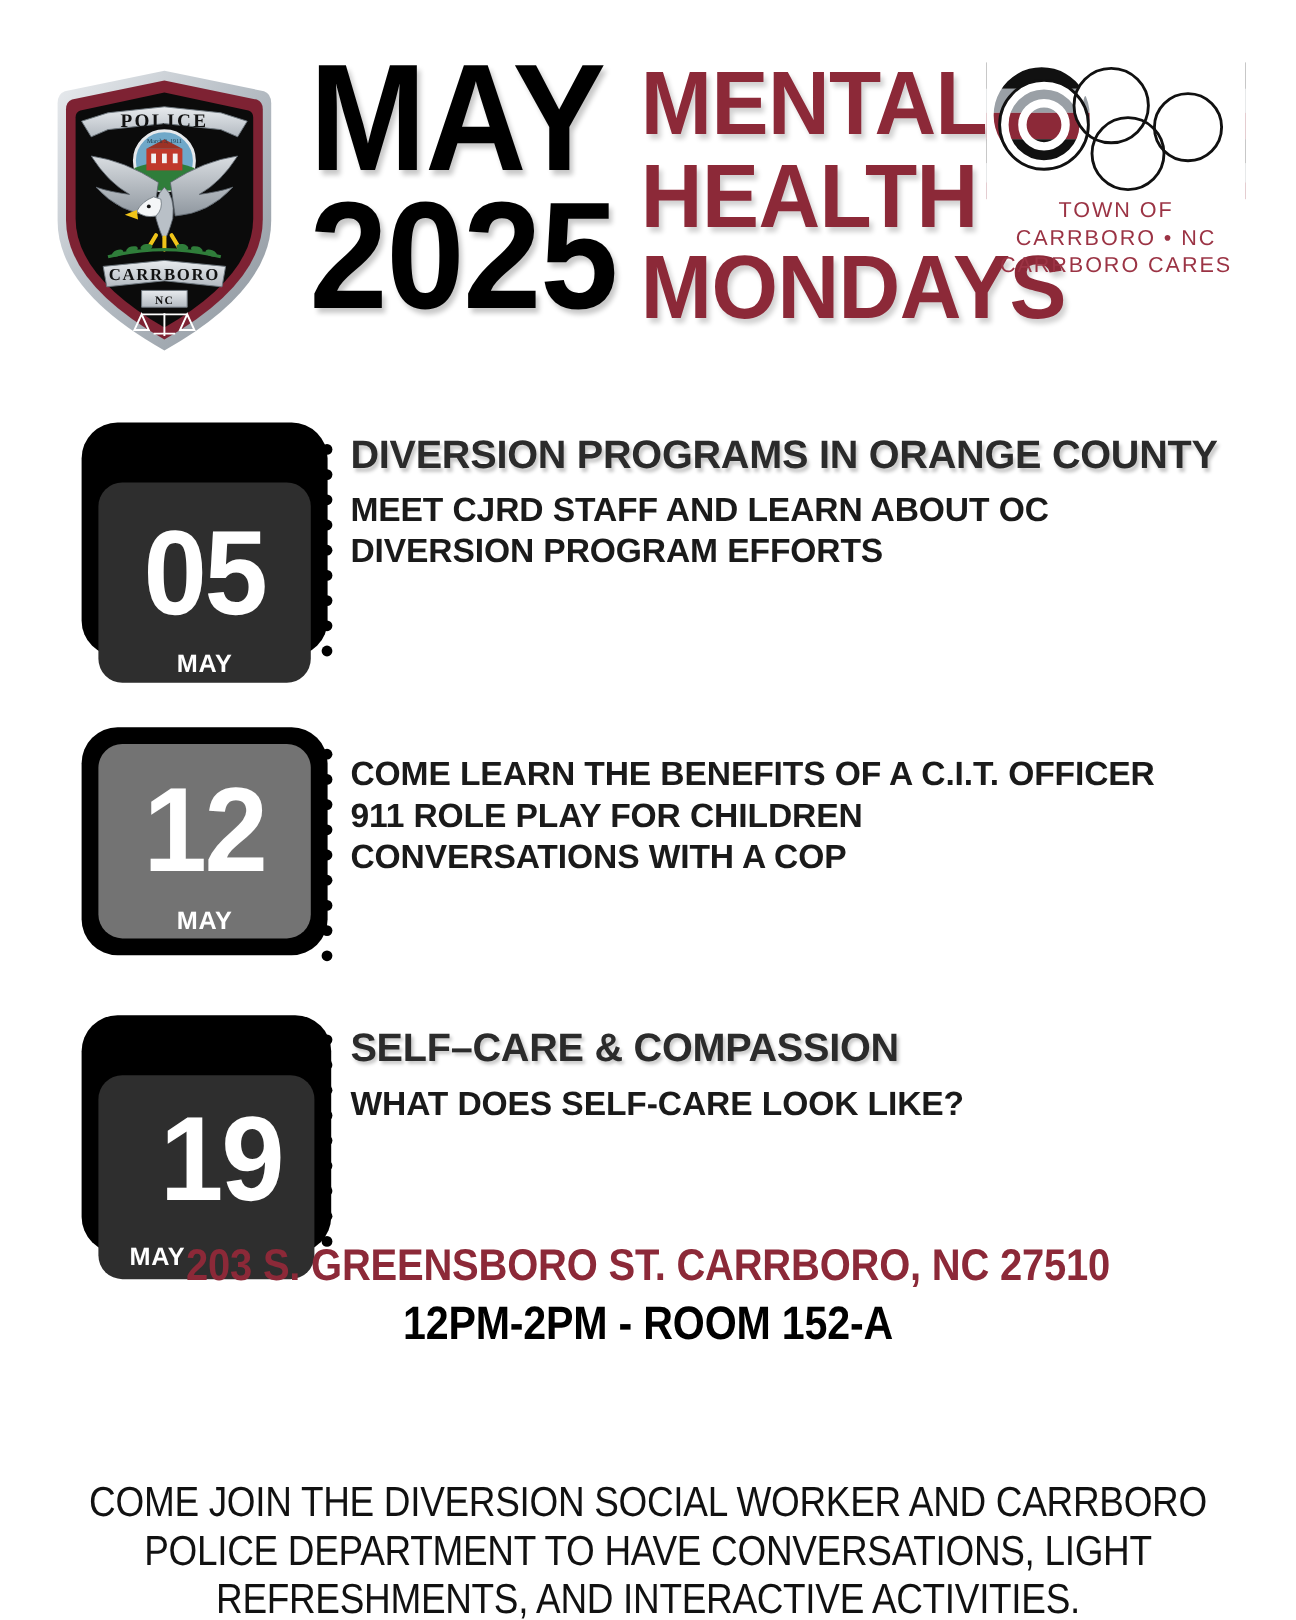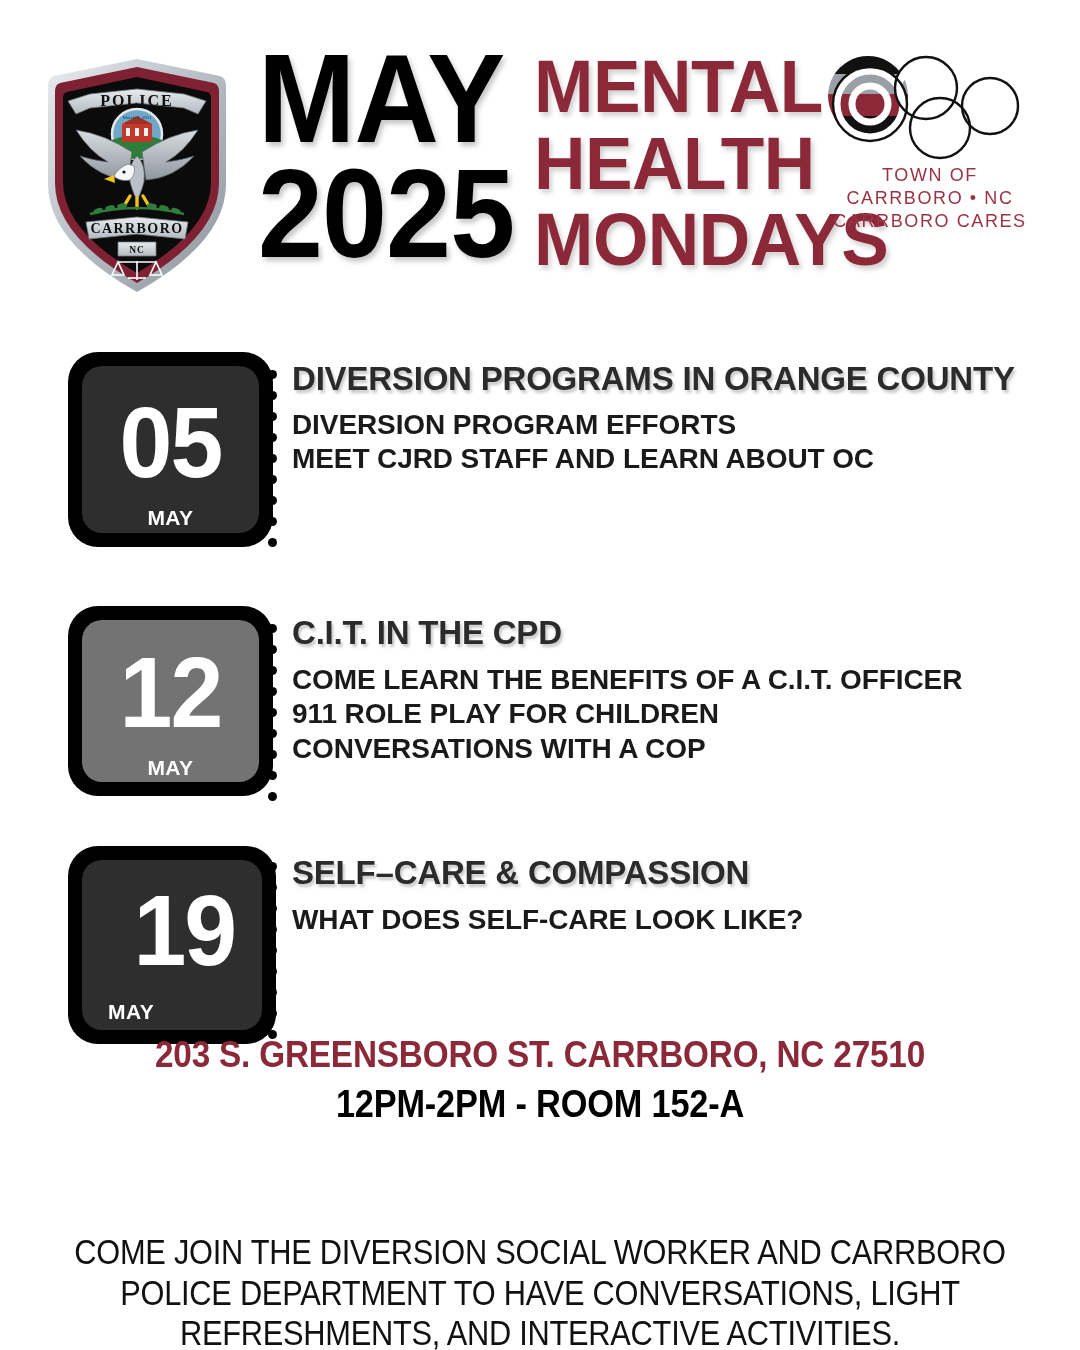--- a/index.html
+++ b/index.html
@@ -117,21 +117,21 @@
     border-radius: 30px;
     background: #000000;
     padding: 14px;
   }
   .date-inner {
     width: 100%;
     height: 100%;
     border-radius: 20px;
     position: relative;
   }
-  .date-inner.dark   { background: #2E2E2E; }
+  .date-inner.dark   { background: #2E2E2E; margin-top: 36px; }
   .date-inner.maroon { background: #737373; }
 
   .date-num {
     position: absolute;
     left: 0; right: 0;
     text-align: center;
     font-family: "Liberation Sans Narrow", "Liberation Sans", sans-serif;
     font-weight: 700;
     font-size: 100px;
     line-height: 1;
@@ -403,22 +403,22 @@
           <span></span>
           <span></span>
         <span></span>
           <span></span>
           <span></span>
           <span></span>
       </div>
       <div class="event-text" style="top:10px;">
         <div class="event-title">DIVERSION PROGRAMS IN ORANGE COUNTY</div>
         <div style="height:11px"></div>
+        <div class="event-line">MEET CJRD STAFF AND LEARN ABOUT OC</div>
         <div class="event-line">DIVERSION PROGRAM EFFORTS</div>
-        <div class="event-line">MEET CJRD STAFF AND LEARN ABOUT OC</div>
       </div>
     </div>
 
     <div class="event-row" style="height:224px">
       <div class="date-card" style="top:32px; width:205px; height:190px;">
         <div class="date-inner maroon">
           <div class="date-num" style="top:22px;">12</div>
           <div class="date-mon" style="top:136px;">MAY</div>
         </div>
       </div>
@@ -427,21 +427,20 @@
           <span></span>
           <span></span>
           <span></span>
           <span></span>
         <span></span>
           <span></span>
           <span></span>
           <span></span>
       </div>
       <div class="event-text" style="top:42px;">
-        <div class="event-title">C.I.T. IN THE CPD</div>
         <div style="height:12px"></div>
         <div class="event-line">COME LEARN THE BENEFITS OF A C.I.T. OFFICER</div>
         <div class="event-line">911 ROLE PLAY FOR CHILDREN</div>
         <div class="event-line">CONVERSATIONS WITH A COP</div>
       </div>
     </div>
 
     <div class="event-row" style="height:230px">
       <div class="date-card" style="top:48px; width:208px; height:198px;">
         <div class="date-inner dark">

